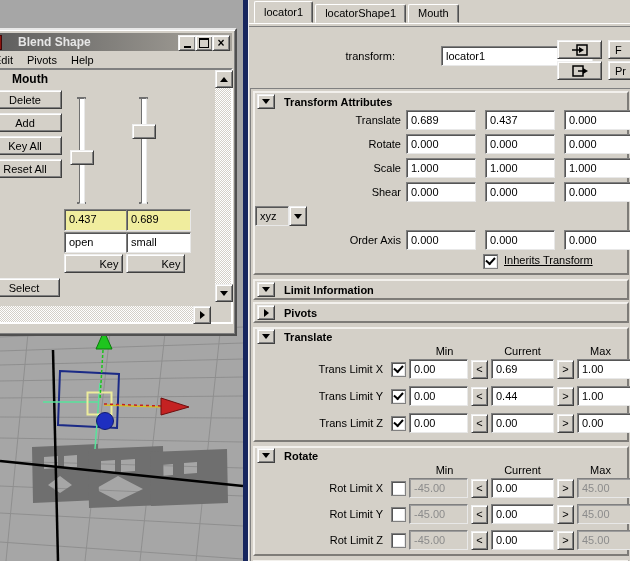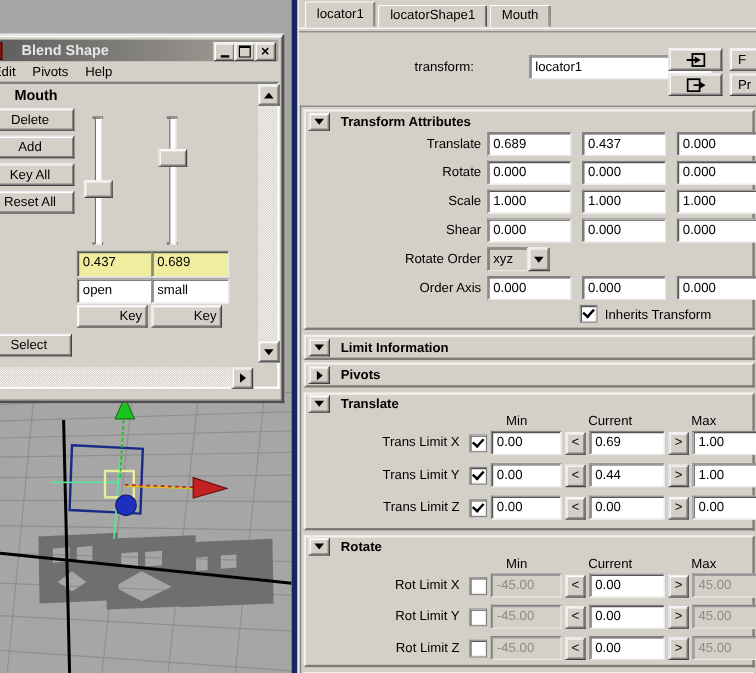--- a/index.html
+++ b/index.html
@@ -72,22 +72,22 @@
                border-top:1px solid #808080;border-left:1px solid #808080;padding-top:2px;box-sizing:border-box;}
   .sect{border:2px solid;border-color:#f2f0ec #7e7c78 #7e7c78 #f2f0ec;margin:0 2px 4px 2px;background:#d4d0c8;}
   .sect-hd{height:17px;display:flex;align-items:center;}
   .arrbox{width:16px;height:13px;margin-left:2px;display:flex;align-items:center;justify-content:center;flex:0 0 16px;}
   .sect-title{font-weight:bold;margin-left:9px;}
   .tf-row{display:flex;align-items:center;margin-bottom:4px;}
   .tf-fld{width:64px;margin-right:9px;flex:0 0 64px;}
   .combo{display:flex;align-items:center;}
   .combo .fld{width:28px;flex:0 0 28px;}
   .combo-btn{width:16px;height:18px;display:flex;align-items:center;justify-content:center;}
-  .inh-row{display:flex;align-items:flex-end;margin:1px 0 4px 228px;}
-  .colhdr{display:flex;margin:1px 0 2px 0;}
+  .inh-row{display:flex;align-items:flex-start;margin:1px 0 4px 228px;text-decoration:underline;}
+  .colhdr{display:flex;margin:1px 0 2px 0;justify-content:flex-end;}
   .colhdr span{text-align:center;}
   .lim-row{display:flex;align-items:center;margin-bottom:7px;}
   .lim-label{width:128px;text-align:right;padding-right:4px;flex:0 0 128px;}
   .lim-fld{width:53px;flex:0 0 53px;margin-left:3px;}
   .lim-cur{width:57px;flex:0 0 57px;}
   .spin{width:17px;height:19px;margin-left:3px;display:flex;align-items:center;justify-content:center;flex:0 0 17px;}
   .lim-row .cb{margin-left:4px;}
 </style>
 </head>
 <body>
@@ -277,21 +277,20 @@
         <div class="fld tf-fld">1.000</div>
         <div class="fld tf-fld">1.000</div>
       </div>
       <div class="tf-row">
         <span class="rlabel">Shear</span>
         <div class="fld tf-fld">0.000</div>
         <div class="fld tf-fld">0.000</div>
         <div class="fld tf-fld">0.000</div>
       </div>
       <div class="tf-row">
-        <span class="rlabel">Rotate Order</span>
         <div class="combo">
           <div class="fld" style="background:#d4d0c8;">xyz</div>
           <span class="combo-btn raised">
               <span class="tri-down"></span>
             </span>
         </div>
       </div>
       <div class="tf-row">
         <span class="rlabel">Order Axis</span>
         <div class="fld tf-fld">0.000</div>

